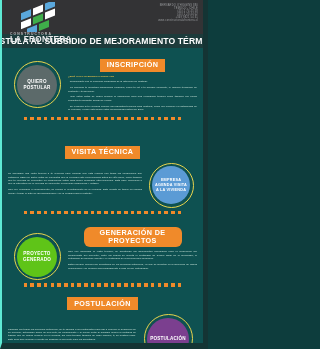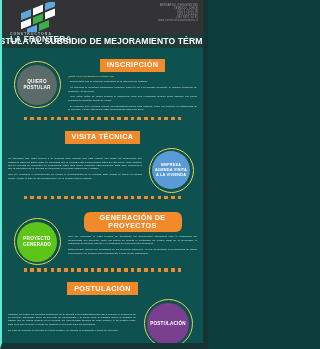--- a/index.html
+++ b/index.html
@@ -145,21 +145,21 @@
       <i></i>
       <i></i>
       <i></i>
       <i></i>
       <i></i>
       <i></i>
       <i></i>
   </div>
 
   <div class="sect" style="padding:2px 6px 0 6px;">
-    <div style="text-align:center;margin-bottom:3px;">
+    <div style="text-align:center;margin-bottom:3px;margin-top:15px;">
       <span class="badge">VISITA TÉCNICA</span>
     </div>
     <div class="row">
       <div style="flex:1;padding-right:3px;">
         <div class="body-txt">
           <p>Se agendará una visita técnica a tu vivienda para verificar que esta cumpla con todas las condiciones que establece SERVIU. Entre estas se encuentra que la vivienda esté recepcionada antes del año 2007, como también que tu vivienda se encuentre en condiciones aptas para poder realizarse intervenciones. Esta hace referencia a que la estructura de la vivienda se encuentre en buenas condiciones y estable.</p>
           <p>Una vez verificado el cumplimiento, se realiza el levantamiento de la vivienda. Esto consta de tomar en croquis oficial y tomar el dato de las dimensiones y de la pérdida física existente.</p>
         </div>
       </div>
       <div style="width:52px;display:flex;justify-content:center;padding-top:1px;">

